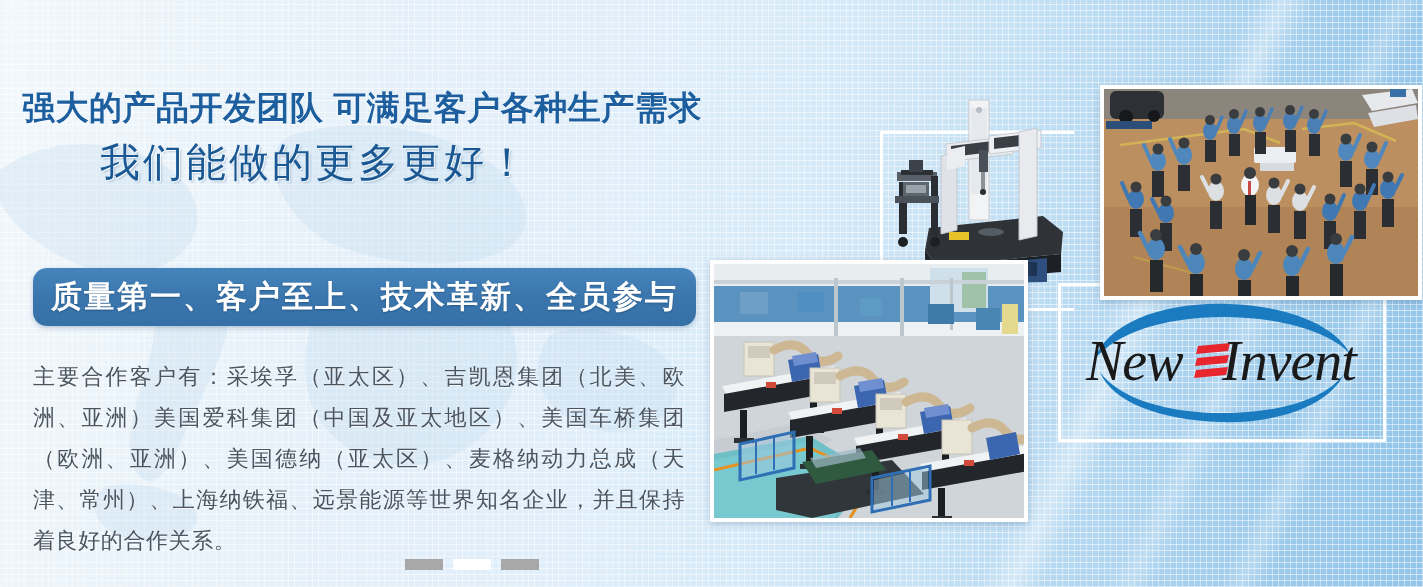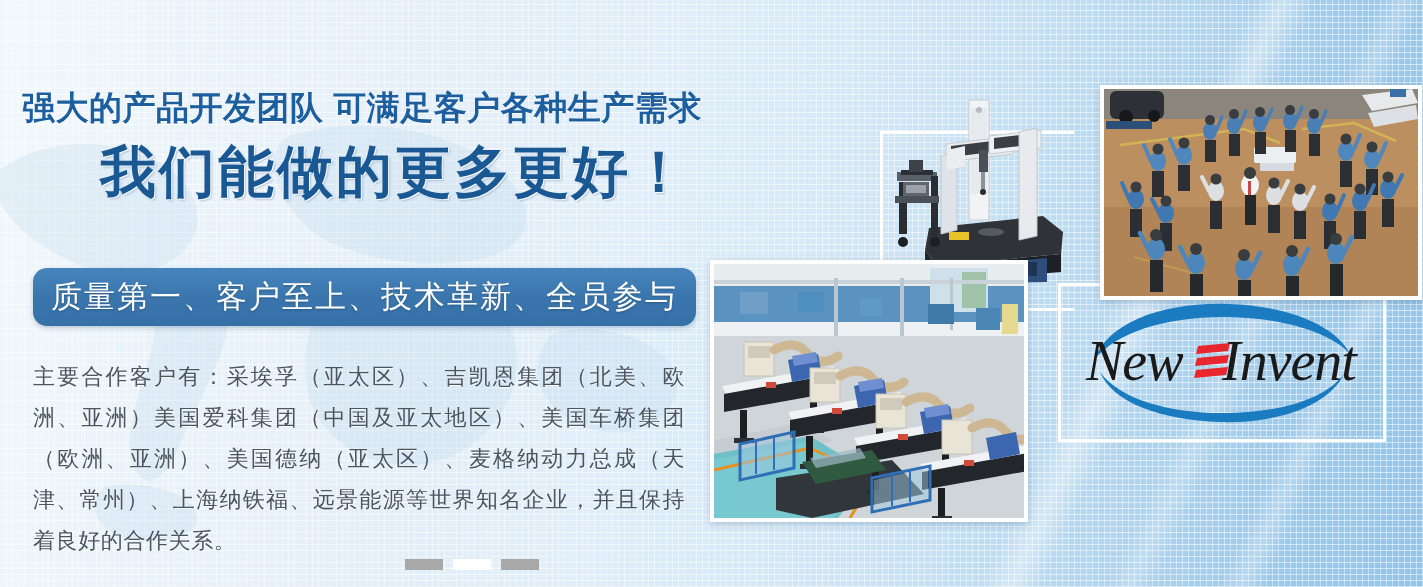--- a/index.html
+++ b/index.html
@@ -55,41 +55,41 @@
   .copy-block { position:absolute; left:0; top:0; width:740px; height:587px; }
 
   .eyebrow {
     position:absolute; left:22px; top:86px;
     font-size:33px; font-weight:700; letter-spacing:.5px;
     color:#1d5f9e; white-space:nowrap;
     text-shadow:0 1px 0 rgba(255,255,255,.85);
   }
   .headline-cn {
     position:absolute; left:100px; top:135px;
-    font-size:56px; font-weight:700; letter-spacing:3px;
+    font-size:40px; font-weight:400; letter-spacing:3px;
     color:#1a5894; white-space:nowrap;
     text-shadow:1px 1px 0 rgba(255,255,255,.9), 2px 2px 2px rgba(90,130,170,.35);
   }
   .headline-en {
     position:absolute; left:101px; top:209px;
     font-size:37px; font-weight:700; letter-spacing:.2px;
     color:#3e4447; white-space:nowrap;
     text-shadow:0 1px 0 rgba(255,255,255,.75);
   }
 
   .slogan-bar {
     position:absolute; left:33px; top:268px;
     width:663px; height:58px;
     background:linear-gradient(180deg,#4684bc 0%,#3a76ad 52%,#3570a7 100%);
     border-radius:14px;
     box-shadow:0 2px 5px rgba(40,80,120,.28);
     display:flex; align-items:center; justify-content:center;
   }
   .slogan-bar-text {
-    color:#ffffff; font-size:31px; font-weight:400; letter-spacing:2px;
+    color:#ffffff; font-size:31px; font-weight:700; letter-spacing:2px;
     white-space:nowrap;
     text-shadow:0 1px 2px rgba(20,55,90,.45);
   }
 
   .paragraph {
     position:absolute; left:33px; top:356px;
     width:652px;
     font-size:22px; line-height:41px;
     color:#4a5560; letter-spacing:.6px;
     text-align:justify;

